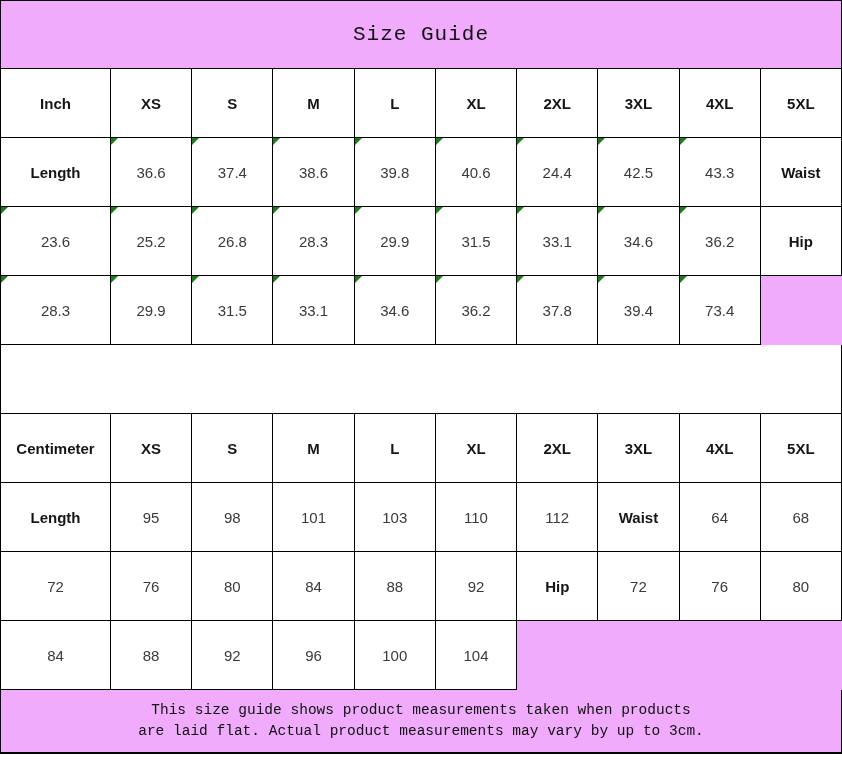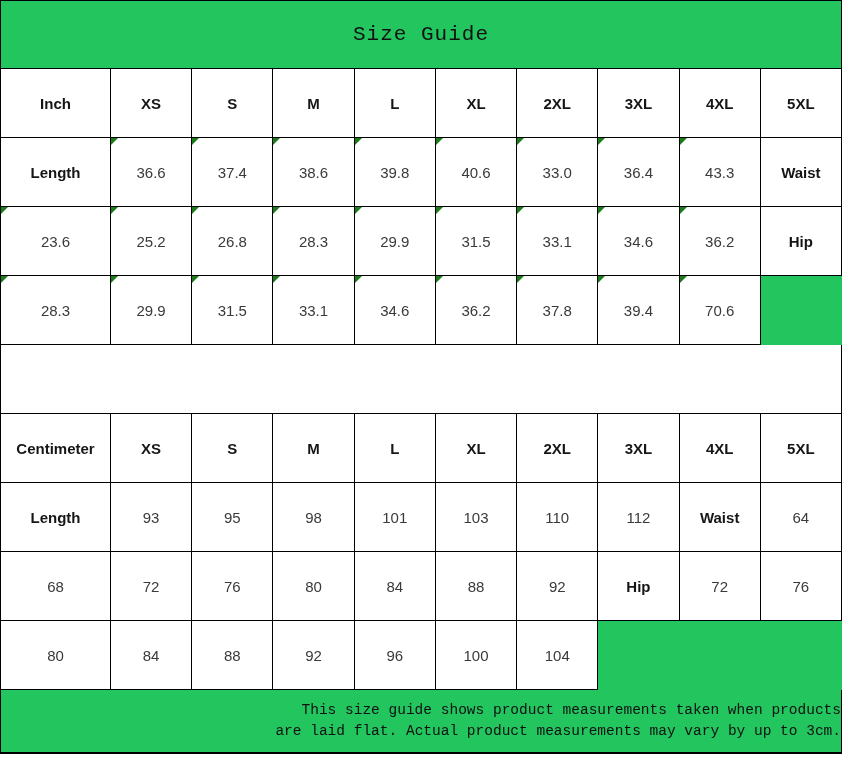--- a/index.html
+++ b/index.html
@@ -4,21 +4,21 @@
 <style>
   html,body{margin:0;padding:0;background:#ffffff;}
   .sheet{
     width:842px;height:760px;background:#ffffff;position:relative;
     font-family:"Liberation Sans",sans-serif;box-sizing:border-box;
   }
   .guide{
     width:842px;height:754px;box-sizing:border-box;
     border-top:1px solid var(--border,#000);
     border-left:1px solid var(--border,#000);
-    display:flex;flex-direction:column;background:#22c55e;
+    display:flex;flex-direction:column;background:#f0abfc;
   }
   .title-row{
     height:68px;box-sizing:border-box;
     border-bottom:1px solid var(--border,#000);
     border-right:1px solid var(--border,#000);
     display:flex;align-items:center;justify-content:center;
   }
   .title-text{
     font-family:"Liberation Mono","DejaVu Sans Mono",monospace;
     font-size:21px;color:#111;letter-spacing:1px;
@@ -44,21 +44,21 @@
   .spacer-row{
     height:69px;box-sizing:border-box;
     border-bottom:1px solid var(--border,#000);
     border-right:1px solid var(--border,#000);
     background:#fff;
   }
   .note-row{
     height:64px;box-sizing:border-box;
     border-right:1px solid var(--border,#000);
     border-bottom:2px solid var(--border,#000);
-    display:flex;flex-direction:column;align-items:flex-end;justify-content:center;
+    display:flex;flex-direction:column;align-items:center;justify-content:center;
     font-family:"Liberation Mono","DejaVu Sans Mono",monospace;
     font-size:14.5px;color:#111;line-height:21px;
   }
   .bottom-margin{height:6px;background:#fff;}
 </style>
 </head>
 <body>
 
 <div class="sheet">
   <div class="guide">
@@ -116,25 +116,25 @@
         <div class="cell">
           <i class="tri"></i>
           <span>39.8</span>
         </div>
         <div class="cell">
           <i class="tri"></i>
           <span>40.6</span>
         </div>
         <div class="cell">
           <i class="tri"></i>
-          <span>33.0</span>
-        </div>
-        <div class="cell">
-          <i class="tri"></i>
-          <span>36.4</span>
+          <span>24.4</span>
+        </div>
+        <div class="cell">
+          <i class="tri"></i>
+          <span>42.5</span>
         </div>
         <div class="cell">
           <i class="tri"></i>
           <span>43.3</span>
         </div>
         <div class="cell hdr">
           <span>Waist</span>
         </div>
         <div class="cell">
           <i class="tri"></i>
@@ -202,21 +202,21 @@
         <div class="cell">
           <i class="tri"></i>
           <span>37.8</span>
         </div>
         <div class="cell">
           <i class="tri"></i>
           <span>39.4</span>
         </div>
         <div class="cell">
           <i class="tri"></i>
-          <span>70.6</span>
+          <span>73.4</span>
         </div>
       </div>
 
     <div class="spacer-row"></div>
 
     <div class="size-grid" id="table-1">
         <div class="cell hdr">
           <span>Centimeter</span>
         </div>
         <div class="cell hdr">
@@ -241,23 +241,20 @@
           <span>3XL</span>
         </div>
         <div class="cell hdr">
           <span>4XL</span>
         </div>
         <div class="cell hdr">
           <span>5XL</span>
         </div>
         <div class="cell hdr">
           <span>Length</span>
-        </div>
-        <div class="cell">
-          <span>93</span>
         </div>
         <div class="cell">
           <span>95</span>
         </div>
         <div class="cell">
           <span>98</span>
         </div>
         <div class="cell">
           <span>101</span>
         </div>

